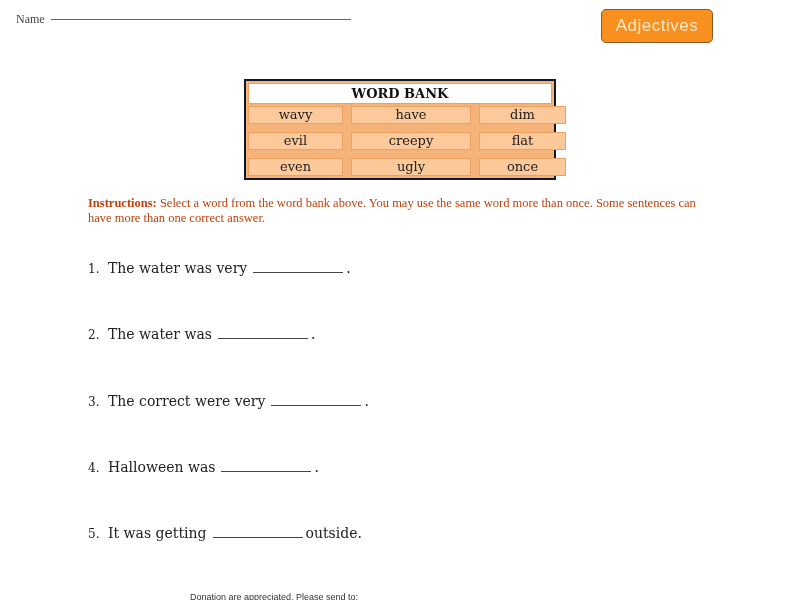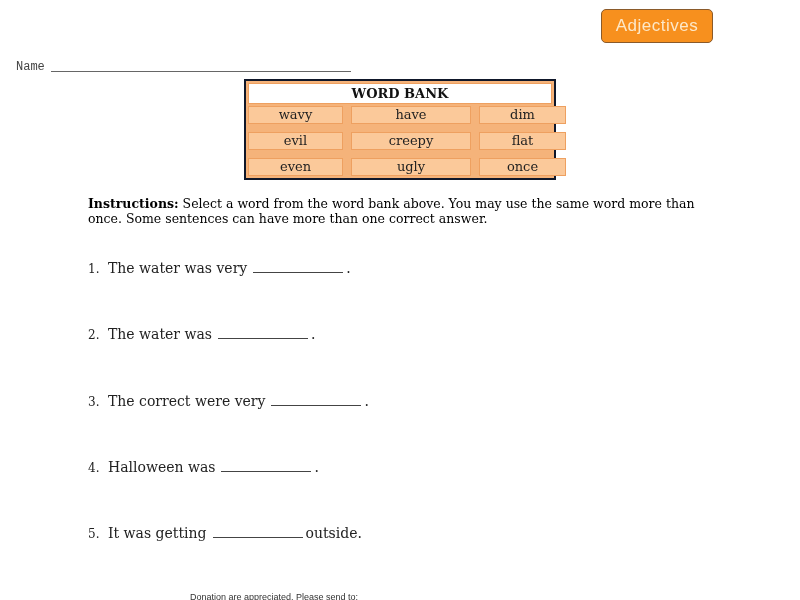--- a/index.html
+++ b/index.html
@@ -3,22 +3,22 @@
   <meta charset="utf-8">
   <style>
     html, body { margin: 0; padding: 0; }
     body {
       width: 800px; height: 600px; overflow: hidden; position: relative;
       background: #ffffff; color: #222;
       font-family: "DejaVu Serif", serif;
     }
     .name-row {
       position: absolute; left: 16px; top: 12px;
-      font-family: Liberation Mono, monospace; font-size: 12px; color: #444;
-      display: flex; align-items: flex-end; margin-top: 48px;
+      font-family: Liberation Serif, serif; font-size: 12px; color: #444;
+      display: flex; align-items: center;
     }
     .name-line {
       display: inline-block; width: 300px; height: 1px;
       border-bottom: 1.5px solid #666; margin-left: 6px; margin-bottom: 2px;
     }
     .title-badge {
       position: absolute; left: 601px; top: 9px; width: 112px; height: 34px;
       background: #f7901e; border: 1.5px solid #8a5a2a; border-radius: 5px;
       box-sizing: border-box;
       color: #fde8c8; font-family: "Liberation Sans", sans-serif; font-size: 17px;
@@ -38,21 +38,21 @@
     .wb-grid {
       display: grid; grid-template-columns: 95px 120px 87px; gap: 8px;
       margin-top: 2px;
     }
     .wb-cell {
       background: #fbc99a; border: 1px solid #eea060; text-align: center;
       font-size: 13px; height: 16px; line-height: 16px; color: #222;
     }
     .instructions {
       position: absolute; left: 88px; top: 196px; width: 620px;
-      font-size: 12.5px; line-height: 15px; color: #000000;
+      font-size: 12.5px; line-height: 15px; color: #c2410c; font-family: Liberation Serif, serif;
     }
     .instructions b { font-weight: bold; }
     .q {
       position: absolute; left: 88px; font-size: 14px; color: #222;
       display: flex; align-items: baseline;
     }
     .q .num { font-size: 12px; width: 20px; }
     .blank {
       display: inline-block; width: 90px; border-bottom: 1px solid #444;
       margin: 0 3px 0 6px; height: 1px;

